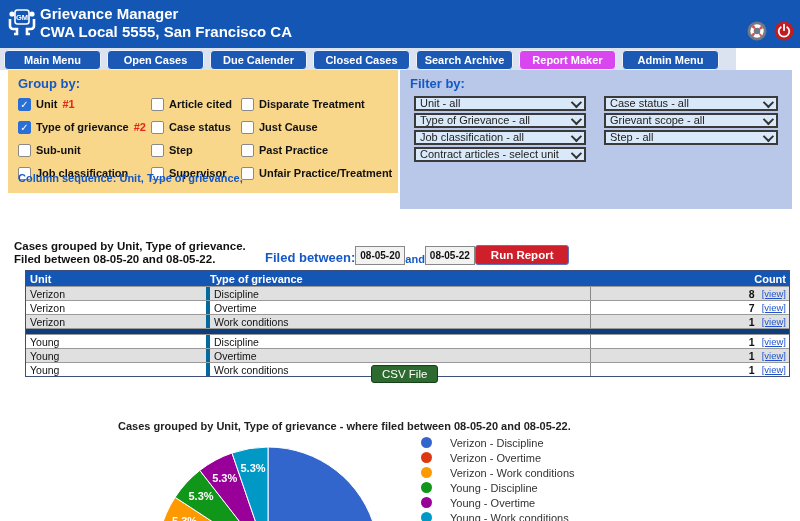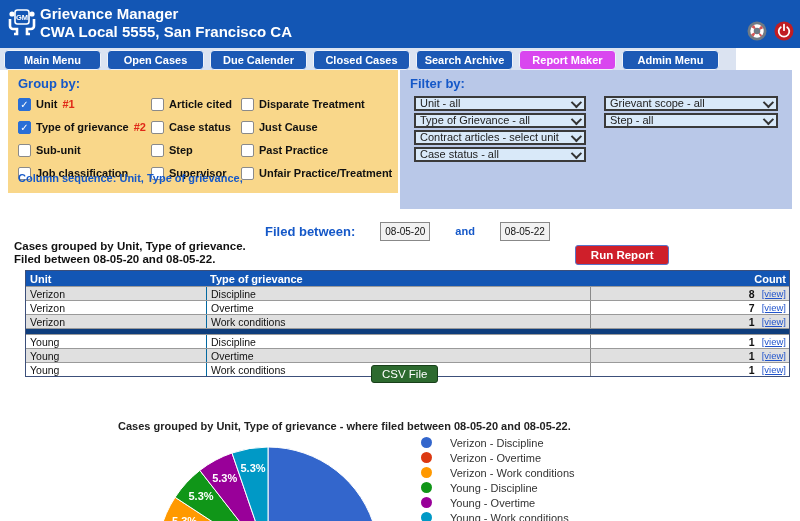--- a/index.html
+++ b/index.html
@@ -32,34 +32,34 @@
   .col-seq{position:absolute;left:10px;bottom:9px;font-size:11px;font-weight:bold;color:#1558c8;}
 
   
   .panel-filter{position:absolute;left:400px;top:70px;width:392px;height:139px;background:#b9c8e8;box-sizing:border-box;}
   .fl-grid{position:absolute;left:14px;top:26px;display:grid;grid-auto-flow:column;grid-template-rows:repeat(4,15px);grid-template-columns:172px 174px;row-gap:2px;column-gap:18px;}
   .select{box-sizing:border-box;height:15px;background:#d9e9f9;border:2px solid #3a3a3a;display:flex;align-items:center;justify-content:space-between;padding:0 5px 0 4px;cursor:pointer;}
   .select span.val{font-size:11px;color:#222;line-height:11px;white-space:nowrap;overflow:hidden;}
   .chev{width:6px;height:6px;border-right:2px solid #333;border-bottom:2px solid #333;transform:rotate(45deg) translateY(-2px);flex:0 0 6px;}
 
   
-  .filed{position:absolute;left:265px;top:197px;display:flex;align-items:center;gap:25px;}
+  .filed{position:absolute;left:265px;top:197px;display:flex;align-items:flex-end;gap:0;}
   .filed-label{font-size:13px;font-weight:bold;color:#1558c8;}
-  .date-input{width:48px;height:15px;box-sizing:content-box;border:1px solid #888;background:#f2f2f2;font-family:"Liberation Sans",sans-serif;font-size:10px;font-weight:normal;color:#111;text-align:center;padding:1px 0;}
+  .date-input{width:48px;height:15px;box-sizing:content-box;border:1px solid #888;background:#f2f2f2;font-family:"Liberation Sans",sans-serif;font-size:10px;font-weight:bold;color:#111;text-align:center;padding:1px 0;}
   .and{font-size:11px;font-weight:bold;color:#1558c8;}
   .run-btn{background:#cf1f2a;color:#fff;font-size:11.5px;font-weight:bold;border:1px solid #5a74c8;border-radius:3px;padding:3px 15px;cursor:pointer;font-family:"Liberation Sans",sans-serif;margin-top:48px;}
 
   
   .res-head{position:absolute;left:14px;top:240px;font-size:11.5px;font-weight:bold;color:#111;line-height:13px;}
   .rtable{position:absolute;left:25px;top:270px;width:765px;border:1px solid #3c4f7a;box-sizing:border-box;}
   .thead{display:flex;height:15px;background:#1356b4;color:#fff;font-size:11px;font-weight:bold;align-items:center;}
   .trow{display:flex;height:13px;font-size:10.5px;color:#111;align-items:center;border-top:1px solid #9a9a9a;background:#fff;}
   .trow.alt{background:#e0e0e0;}
   .c1{width:180px;padding-left:4px;box-sizing:border-box;}
-  .c2{width:384px;padding-left:4px;box-sizing:border-box;border-left:1px solid #0369a1;align-self:stretch;display:flex;align-items:center;}
+  .c2{width:384px;padding-left:4px;box-sizing:border-box;border-left:4px solid #0369a1;align-self:stretch;display:flex;align-items:center;}
   .c3{flex:1;padding:0 3px 0 4px;box-sizing:border-box;border-left:1px solid #8a8a8a;align-self:stretch;display:flex;align-items:center;justify-content:flex-end;gap:7px;}
   .thead .c2,.thead .c3{border-left:none;}
   .cnt{font-weight:bold;}
   .view-link{font-size:9.5px;color:#2255cc;cursor:pointer;}
   .sep-row{height:5px;background:#0e3d7c;border-top:1px solid #9a9a9a;}
   .csv-btn{position:absolute;left:371px;top:365px;background:#2d6a2f;color:#fff;font-size:11.5px;border:1px solid #183f1a;border-radius:3px;padding:2px 10px;cursor:pointer;font-family:"Liberation Sans",sans-serif;}
 
   
   .chart-title{position:absolute;left:118px;top:420px;font-size:11px;font-weight:bold;color:#222;}
   .pie-svg{position:absolute;left:0;top:437px;}
@@ -169,20 +169,24 @@
     <div class="fl-grid">
         <div class="select">
           <span class="val">Unit - all</span>
           <span class="chev"></span>
         </div>
         <div class="select">
           <span class="val">Type of Grievance - all</span>
           <span class="chev"></span>
         </div>
         <div class="select">
+          <span class="val">Job classification - all</span>
+          <span class="chev"></span>
+        </div>
+        <div class="select">
           <span class="val">Contract articles - select unit</span>
           <span class="chev"></span>
         </div>
         <div class="select">
           <span class="val">Case status - all</span>
           <span class="chev"></span>
         </div>
         <div class="select">
           <span class="val">Grievant scope - all</span>
           <span class="chev"></span>

